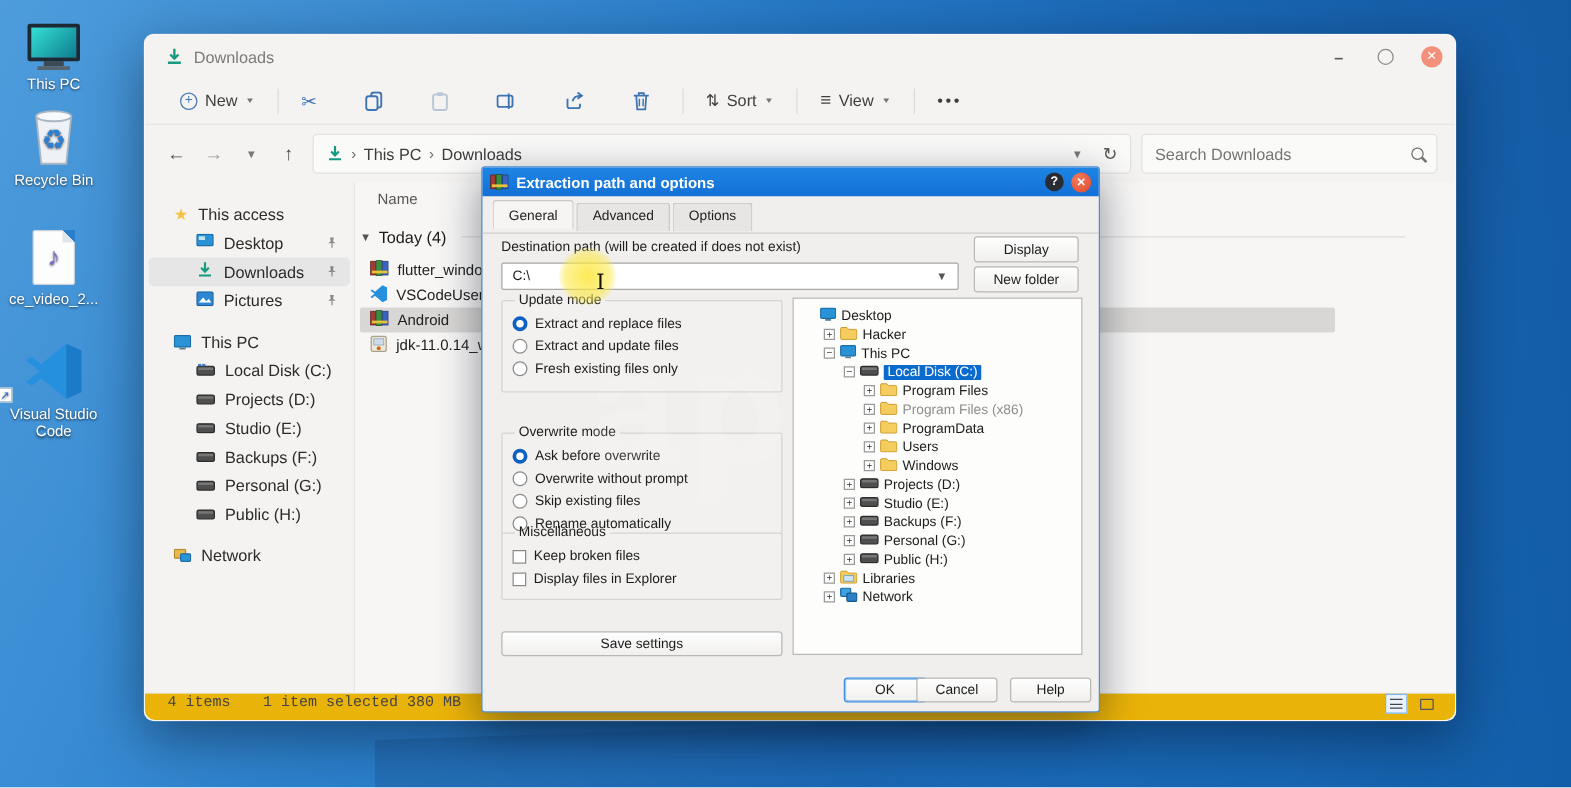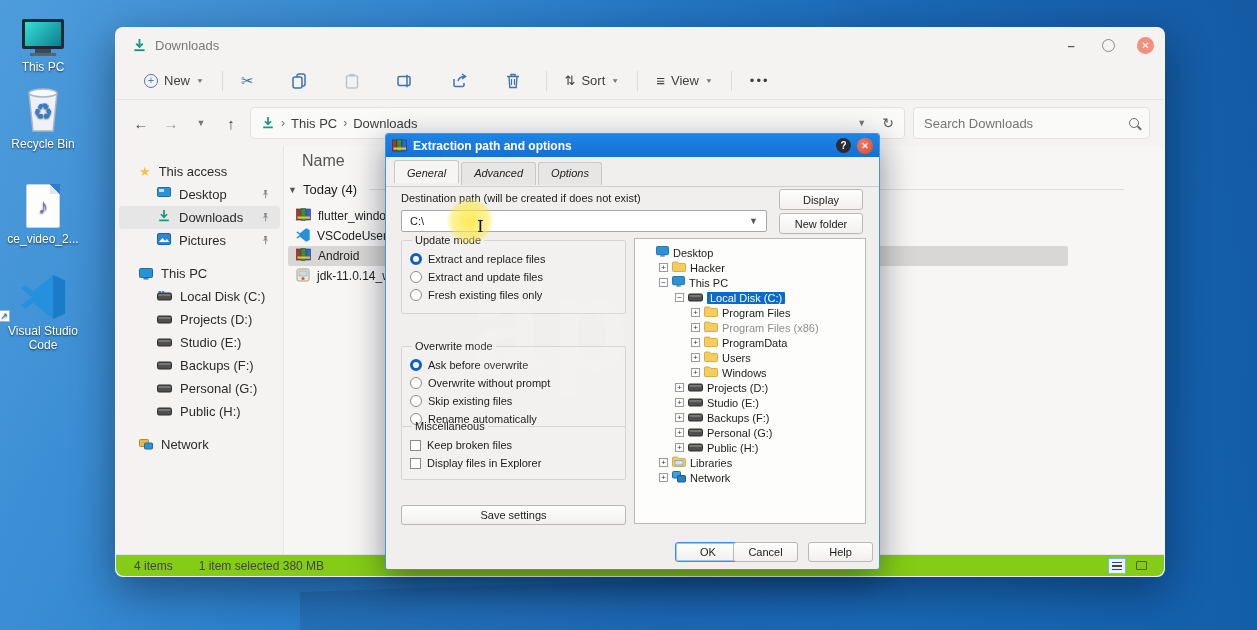--- a/index.html
+++ b/index.html
@@ -73,51 +73,51 @@
 
   .ex-body { position:absolute; top:118px; left:0; right:0; bottom:22px; display:flex; }
   .sidebar { width:167px; padding-top:14px; font-size:13px; color:#2b2b2b; overflow:hidden; }
   .sb-row { height:23px; display:flex; align-items:center; gap:8px; padding-left:22px; position:relative;
     border-radius:4px; margin:0 3px; }
   .sb-row.sel { background:#e6e6e6; }
   .sb-row .pin { position:absolute; right:10px; color:#8a8a8a; }
   .sb-row.lvl1 { padding-left:38px; }
   .sb-gap { height:10px; }
   .files { flex:1; border-left:1px solid #e7e6e4; background:#f7f6f5; position:relative; font-size:12px; color:#222; }
-  .col-hdr { position:absolute; left:18px; top:6px; color:#555; font-size:16px; }
+  .col-hdr { position:absolute; left:18px; top:6px; color:#555; font-size:12px; }
   .grp-hdr { position:absolute; left:4px; top:36px; display:flex; align-items:center; gap:6px;
     font-size:13px; color:#1b1b1b; width:95%; }
   .grp-line { flex:1; height:1px; background:#dddcda; margin-left:6px; }
   .file-row { position:absolute; left:4px; height:20px; width:780px; display:flex; align-items:center; gap:7px;
     padding-left:8px; border-radius:2px; }
   .file-row.sel { background:#d8d7d5; }
   .status-bar { position:absolute; left:0; right:0; bottom:0; height:22px; border-top:1px solid #e6e5e3;
-    display:flex; align-items:center; font-size:12px; color:#444; padding-left:18px; gap:26px;
-    border-radius:0 0 8px 8px; background:#84cc16; }
+    display:flex; align-items:flex-start; font-size:12px; color:#444; padding-left:18px; gap:26px;
+    border-radius:0 0 8px 8px; background:#eab308;font-family:Liberation Mono, monospace; }
   .status-views { position:absolute; right:14px; display:flex; gap:6px; align-items:center; }
   .view-ic { width:18px; height:16px; display:flex; align-items:center; justify-content:center; color:#444; }
   .view-ic.active { border:1px solid #7fb4e6; background:#eaf3fc; }
   .lines3 { width:10px; height:8px; border-top:1.6px solid #444; border-bottom:1.6px solid #444;
     position:relative; }
   .lines3::after { content:""; position:absolute; left:0; top:2.6px; width:10px; height:1.6px; background:#444; }
   .thumb-ic { width:11px; height:9px; border:1.5px solid #555; border-radius:1px; }
 
   
   #dialog { position:absolute; left:385px; top:133px; width:495px; height:437px; background:#f0efed;
     border:1px solid #4b8fd6; border-radius:3px; box-shadow:0 10px 34px rgba(0,10,30,.45); font-size:11px; color:#1c1c1c; }
   .dlg-title { height:23px; background:linear-gradient(#1e84e4,#1470d6); border-radius:2px 2px 0 0;
     display:flex; align-items:center; padding:0 6px; gap:6px; color:#fff; font-size:12px; font-weight:bold; }
   .dlg-title .spacer { flex:1; }
   .dlg-help { width:15px; height:15px; border-radius:50%; background:#2b2b33; color:#fff; font-size:10px;
     display:flex; align-items:center; justify-content:center; font-weight:bold; }
   .dlg-close { width:16px; height:16px; border-radius:50%; background:radial-gradient(circle at 35% 30%,#f4795b,#e04a2e);
     color:#fff; font-size:9px; display:flex; align-items:center; justify-content:center; font-weight:bold; }
   .dlg-tabs { position:absolute; left:8px; top:28px; display:flex; }
   .dlg-tab { padding:4px 12px 4px; border:1px solid #c9c8c6; border-bottom:none; border-radius:3px 3px 0 0;
-    background:#e7e6e4; margin-right:2px; color:#222;font-style:italic; }
+    background:#e7e6e4; margin-right:2px; color:#222; }
   .dlg-tab.active { background:#f6f5f3; position:relative; top:-2px; padding-top:6px; }
   .dlg-tabline { position:absolute; left:0; right:0; top:52px; height:1px; background:#cfcecb; }
 
   .dlg-label { position:absolute; left:15px; top:58px; }
   .dlg-combo { position:absolute; left:15px; top:76px; width:366px; height:22px; background:#fff;
     border:1px solid #a8a8a8; border-radius:2px; display:flex; align-items:center; padding:0 8px; }
   .dlg-combo .cchev { margin-left:auto; color:#555; font-size:9px; }
   .btn { background:linear-gradient(#fefefe,#f1f0ee); border:1px solid #b9b8b6; border-radius:3px;
     font-size:11px; color:#1c1c1c; display:flex; align-items:center; justify-content:center;
     font-family:"Liberation Sans",sans-serif; }

